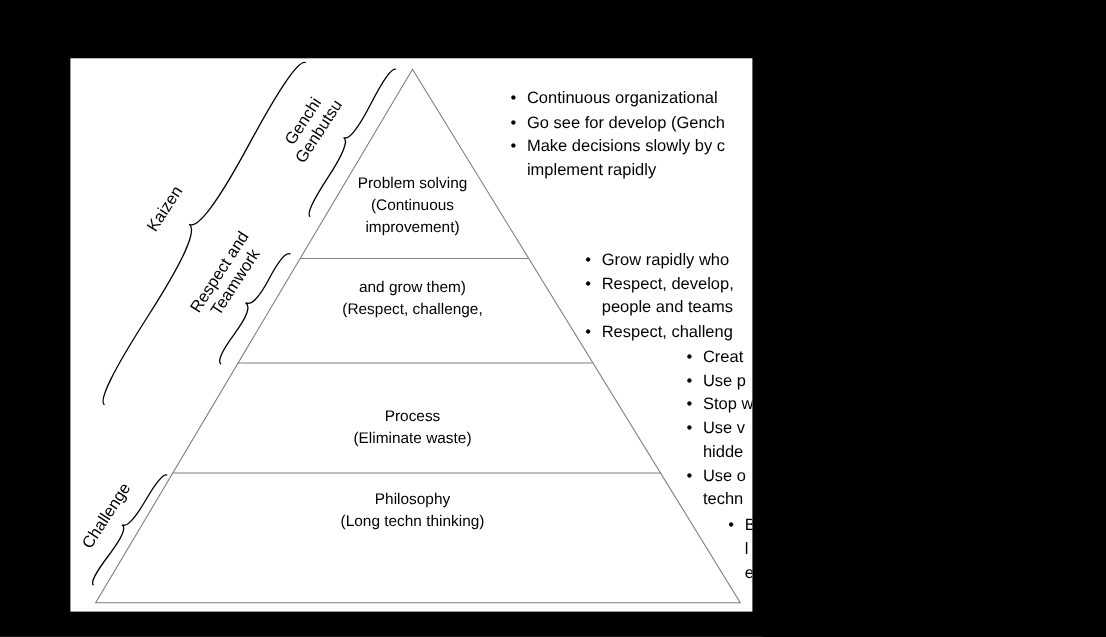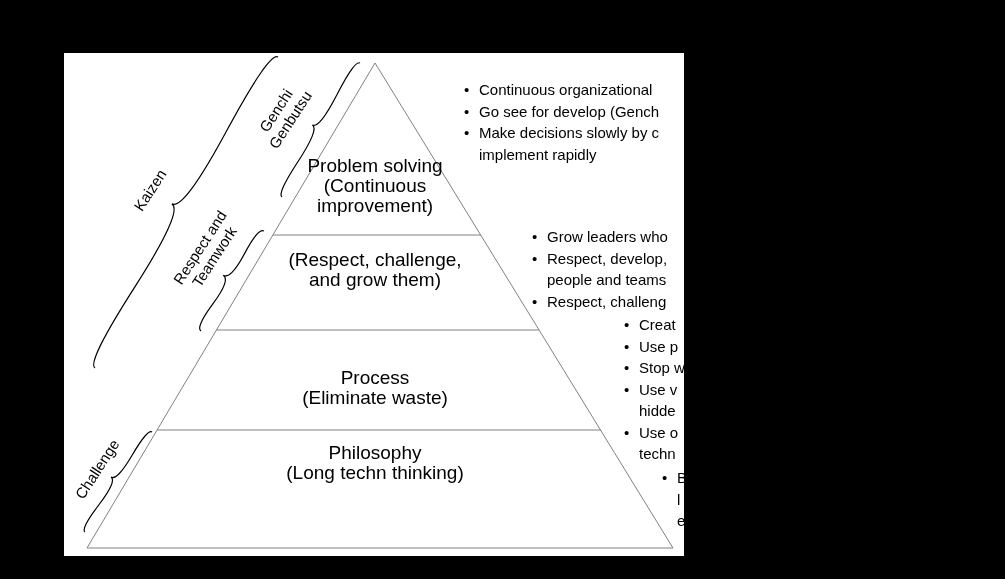--- a/index.html
+++ b/index.html
@@ -9,21 +9,21 @@
     font-family:"Liberation Sans",sans-serif;
     overflow:hidden;
   }
   .canvas{
     position:absolute;left:64px;top:53px;width:620px;height:503px;
     background:#fff;color:#000;overflow:hidden;
   }
   .canvas > svg{position:absolute;left:0;top:0;}
   .level-label{
     position:absolute;left:311px;transform:translateX(-50%);
-    text-align:center;font-size:19px;line-height:20px;white-space:nowrap;
+    text-align:center;font-size:14px;line-height:20px;white-space:nowrap;
   }
   .rot-label{
     position:absolute;transform:translate(-50%,-50%) rotate(-57deg);
     text-align:center;font-size:15px;line-height:17px;white-space:nowrap;
   }
   .ann{position:absolute;font-size:15px;line-height:21.5px;}
   .ann .line{position:relative;padding-left:16px;white-space:nowrap;height:21.5px;}
   .ann .bullet{position:absolute;left:1px;}
 </style>
 </head>
@@ -41,22 +41,22 @@
       <path d="M 200 178 Q 194.41579598094307 174.48195146799415 180.52719732062872 200.6546343119961 T 159.19299330157182 222.13658577999024 M 137 278 Q 131.41579598094307 274.4819514679941 149.02719732062872 250.6546343119961 T 159.19299330157182 222.13658577999024" fill="none" stroke="#000000" stroke-width="1.2"></path>
       <path d="M 88 379 Q 83.51384211895677 375.994274219701 68.25922807930452 401.99618281313406 T 47.023070198261294 423.9904570328351 M 21 479 Q 16.513842118956777 475.994274219701 34.75922807930452 451.99618281313406 T 47.023070198261294 423.9904570328351" fill="none" stroke="#000000" stroke-width="1.2"></path>
     </svg>
 
   <div class="level-label" style="top:103px">
     <div>Problem solving</div>
     <div>(Continuous</div>
     <div>improvement)</div>
   </div>
   <div class="level-label" style="top:197px">
+    <div>and grow them)</div>
     <div>(Respect, challenge,</div>
-    <div>and grow them)</div>
   </div>
   <div class="level-label" style="top:315px">
     <div>Process</div>
     <div>(Eliminate waste)</div>
   </div>
   <div class="level-label" style="top:390px">
     <div>Philosophy</div>
     <div>(Long techn thinking)</div>
   </div>
 
@@ -76,21 +76,21 @@
   </div>
 
   <div class="ann" style="left:399px;top:26px">
     <div class="line"><span class="bullet">•</span><span>Continuous organizational</span></div>
     <div class="line"><span class="bullet">•</span><span>Go see for develop (Gench</span></div>
     <div class="line"><span class="bullet">•</span><span>Make decisions slowly by c</span></div>
     <div class="line"><span>implement rapidly</span></div>
   </div>
 
   <div class="ann" style="left:467px;top:173px">
-    <div class="line"><span class="bullet">•</span><span>Grow leaders who</span></div>
+    <div class="line"><span class="bullet">•</span><span>Grow rapidly who</span></div>
     <div class="line"><span class="bullet">•</span><span>Respect, develop,</span></div>
     <div class="line"><span>people and teams</span></div>
     <div class="line"><span class="bullet">•</span><span>Respect, challeng</span></div>
   </div>
 
   <div class="ann" style="left:559px;top:261px">
     <div class="line"><span class="bullet">•</span><span>Creat</span></div>
     <div class="line"><span class="bullet">•</span><span>Use p</span></div>
     <div class="line"><span class="bullet">•</span><span>Stop w</span></div>
     <div class="line"><span class="bullet">•</span><span>Use v</span></div>

